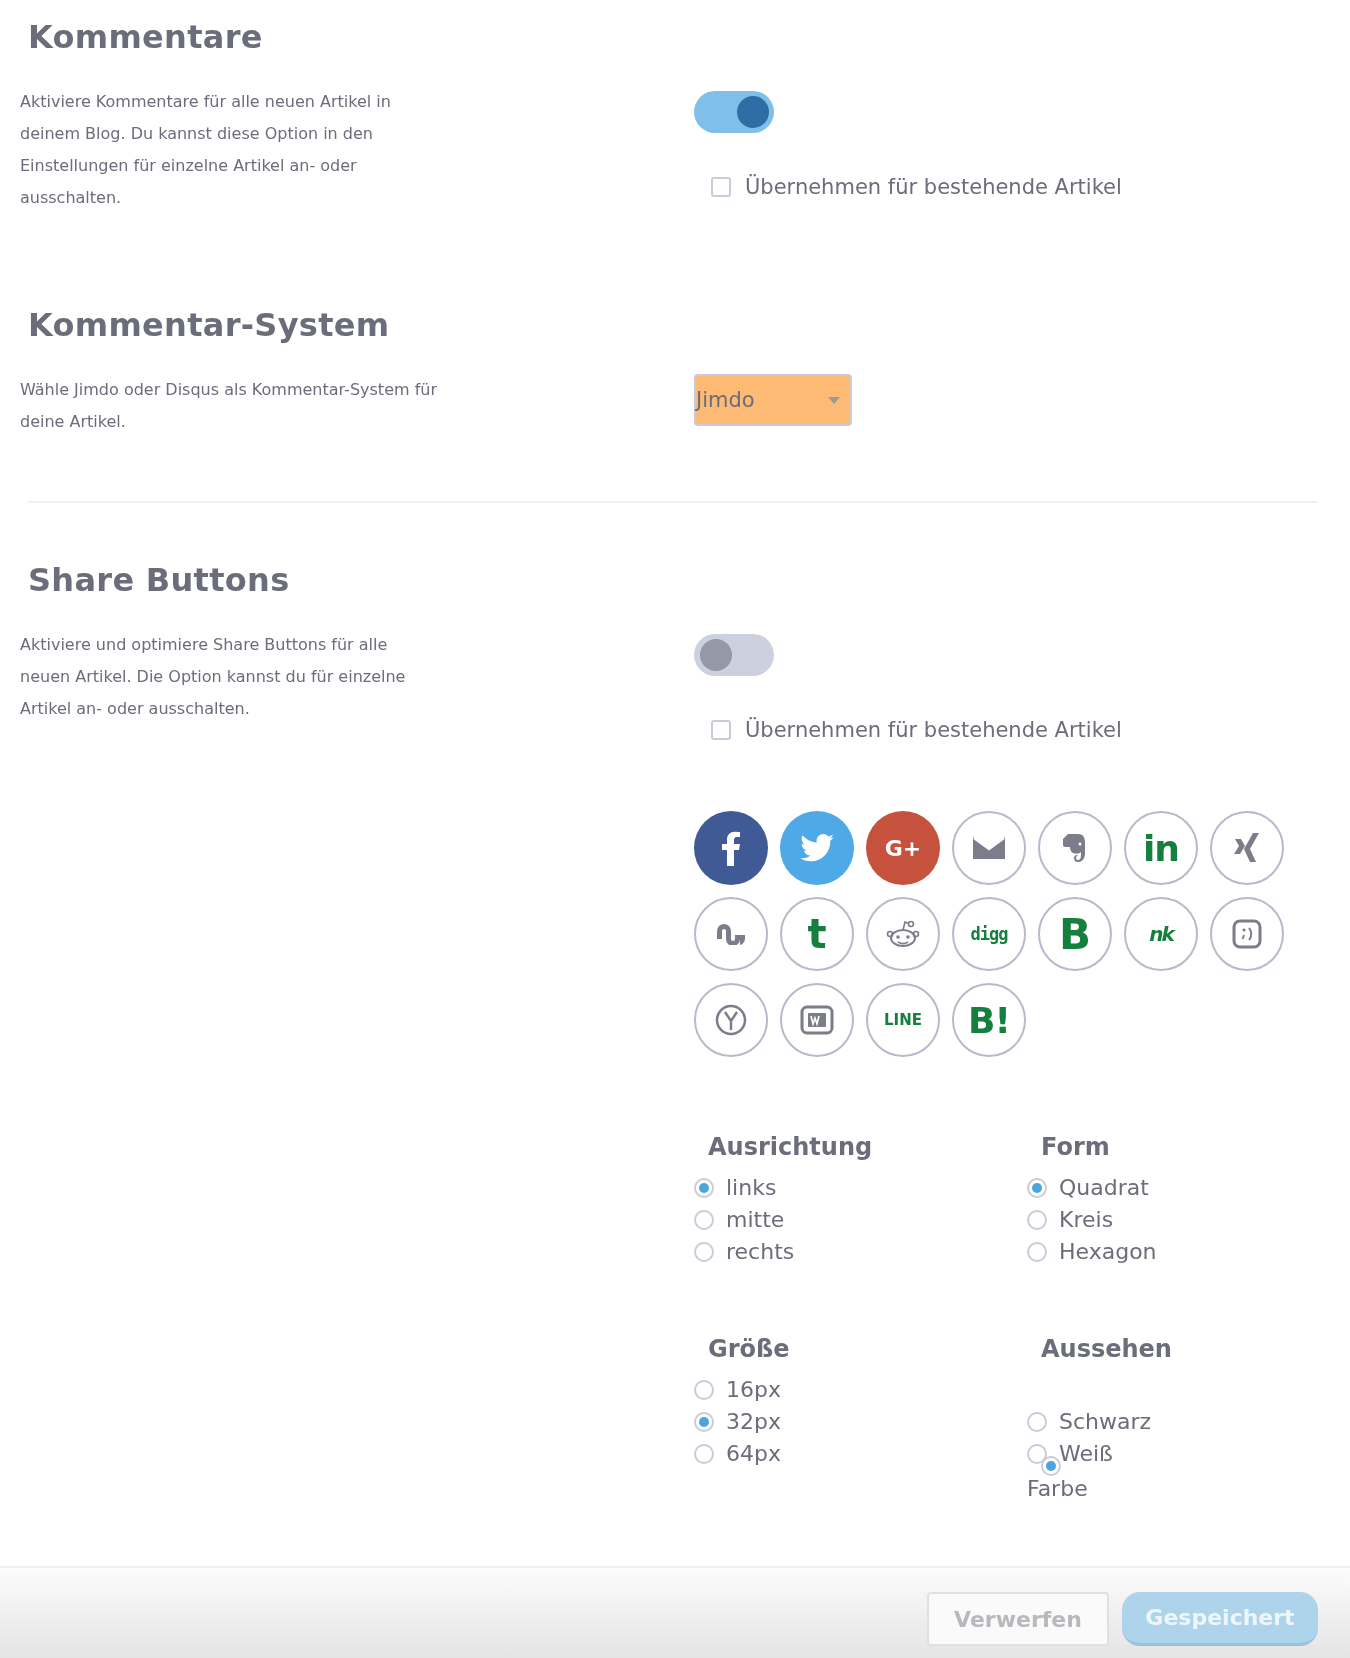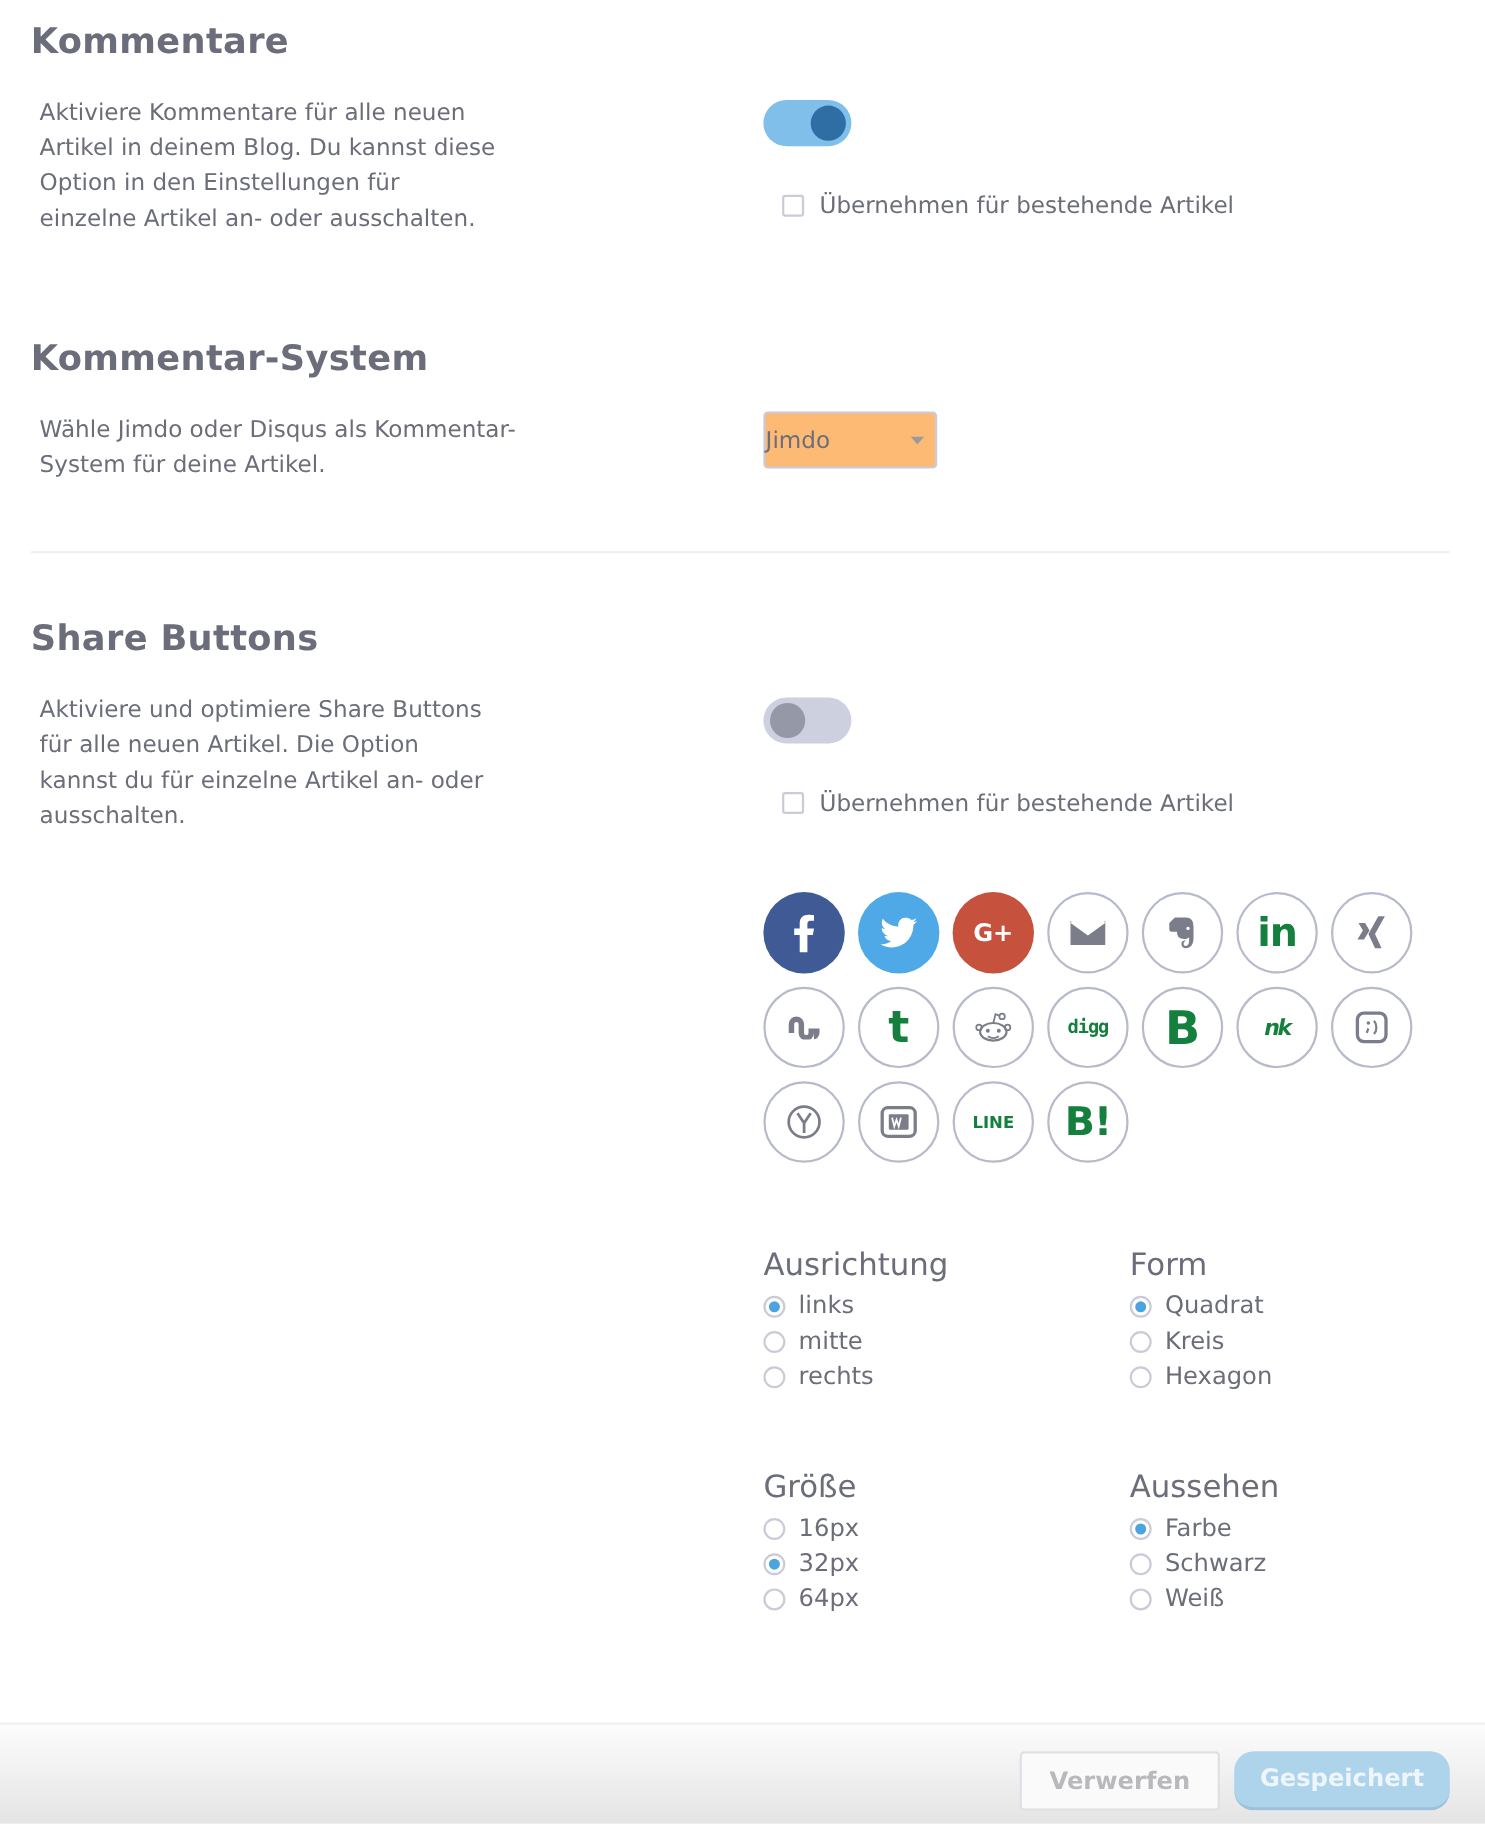--- a/index.html
+++ b/index.html
@@ -1,20 +1,20 @@
 <!DOCTYPE html>
 <html><head>
 <meta charset="utf-8">
 <style>
   * { box-sizing: border-box; margin: 0; padding: 0; }
   html, body { width: 1350px; height: 1658px; background: #ffffff; overflow: hidden; }
   body { font-family: "DejaVu Sans", "Liberation Sans", sans-serif; color: #6b6d7a; position: relative; }
 
   .h2 { position: absolute; left: 28px; font-size: 32px; font-weight: bold; color: #6b6d7a; letter-spacing: 0.3px; }
-  .desc { position: absolute; left: 36px; width: 420px; font-size: 21px; line-height: 32px; color: #6b6d7a; }
+  .desc { position: absolute; left: 20px; width: 420px; font-size: 16px; line-height: 32px; color: #6b6d7a; }
 
   .toggle { position: absolute; width: 80px; height: 42px; border-radius: 21px; cursor: pointer; }
   .toggle.on { background: #80bfea; }
   .toggle.off { background: #cdd0de; }
   .toggle .knob { position: absolute; top: 5px; width: 32px; height: 32px; border-radius: 50%; }
   .toggle.on .knob { right: 5px; background: #2f6ea5; }
   .toggle.off .knob { left: 6px; background: #9598a6; }
 
   .check-row { position: absolute; left: 694px; display: flex; align-items: center; font-size: 21px; color: #6b6d7a; cursor: pointer; padding-left: 17px; }
   .checkbox { width: 20px; height: 20px; border: 2px solid #c9cbd9; border-radius: 3px; margin-right: 14px; background: #fff; }
@@ -22,21 +22,21 @@
   .select { position: absolute; left: 694px; top: 374px; width: 158px; height: 52px; border: 2px solid #c9cbd9; border-radius: 4px; background: #fdba74; display: flex; align-items: center; font-size: 21px; color: #6b6d7a; cursor: pointer; }
   .select .caret { position: absolute; right: 10px; top: 21px; width: 0; height: 0; border-left: 6px solid transparent; border-right: 6px solid transparent; border-top: 7px solid #9a9a9a; }
 
   .divider { position: absolute; left: 28px; top: 501px; width: 1290px; height: 2px; background: #f0f0f4; }
 
   .icons { position: absolute; left: 694px; top: 811px; width: 600px; }
   .icon-btn { position: absolute; width: 74px; height: 74px; border-radius: 50%; border: 2px solid #b6bacb; background: #fff; display: flex; align-items: center; justify-content: center; color: #15803d; font-weight: bold; cursor: pointer; }
   .icon-btn.filled { border: none; color: #fff; }
   .icon-btn svg { display: block; }
 
-  .group-title { position: absolute; font-size: 28px; font-weight: normal; color: #6b6d7a; }
+  .group-title { position: absolute; font-size: 24px; font-weight: bold; color: #6b6d7a; margin-left: 14px; }
   .radio-row { position: absolute; display: flex; align-items: center; font-size: 22px; color: #6b6d7a; cursor: pointer; }
   .radio { width: 20px; height: 20px; border-radius: 50%; border: 2px solid #c9cbd9; margin-right: 12px; background: #fff; position: relative; }
   .radio.checked::after { content: ""; position: absolute; left: 3px; top: 3px; width: 10px; height: 10px; border-radius: 50%; background: #4ba3e0; }
 
   .footer { position: absolute; left: 0; top: 1566px; width: 1350px; height: 92px; border-top: 2px solid #f0f0f0; background: linear-gradient(#fcfcfc, #e4e4e4); }
   .btn { position: absolute; top: 24px; height: 54px; border-radius: 4px; font-size: 22px; font-weight: bold; display: flex; align-items: center; justify-content: center; cursor: pointer; }
   .btn-discard { left: 927px; width: 182px; border: 2px solid #dfe0e6; background: #fafafa; color: #b9b9bd; }
   .btn-save { left: 1122px; width: 196px; background: #aed4ec; border-bottom: 3px solid #9ec0dc; color: #eef6fb; border-radius: 18px; }
 </style>
 </head>
@@ -204,21 +204,21 @@
 <div class="radio-row" style="left:694px; top:1409px;">
   <span class="radio checked"></span>
   <span>32px</span>
 </div>
 <div class="radio-row" style="left:694px; top:1441px;">
   <span class="radio"></span>
   <span>64px</span>
 </div>
 
 <div class="group-title" style="left:1027px; top:1335px;">Aussehen</div>
-<div class="radio-row" style="left:1027px; top:1377px;">
+<div class="radio-row" style="left:1027px; top:1456px;flex-direction:column;">
   <span class="radio checked"></span>
   <span>Farbe</span>
 </div>
 <div class="radio-row" style="left:1027px; top:1409px;">
   <span class="radio"></span>
   <span>Schwarz</span>
 </div>
 <div class="radio-row" style="left:1027px; top:1441px;">
   <span class="radio"></span>
   <span>Weiß</span>

